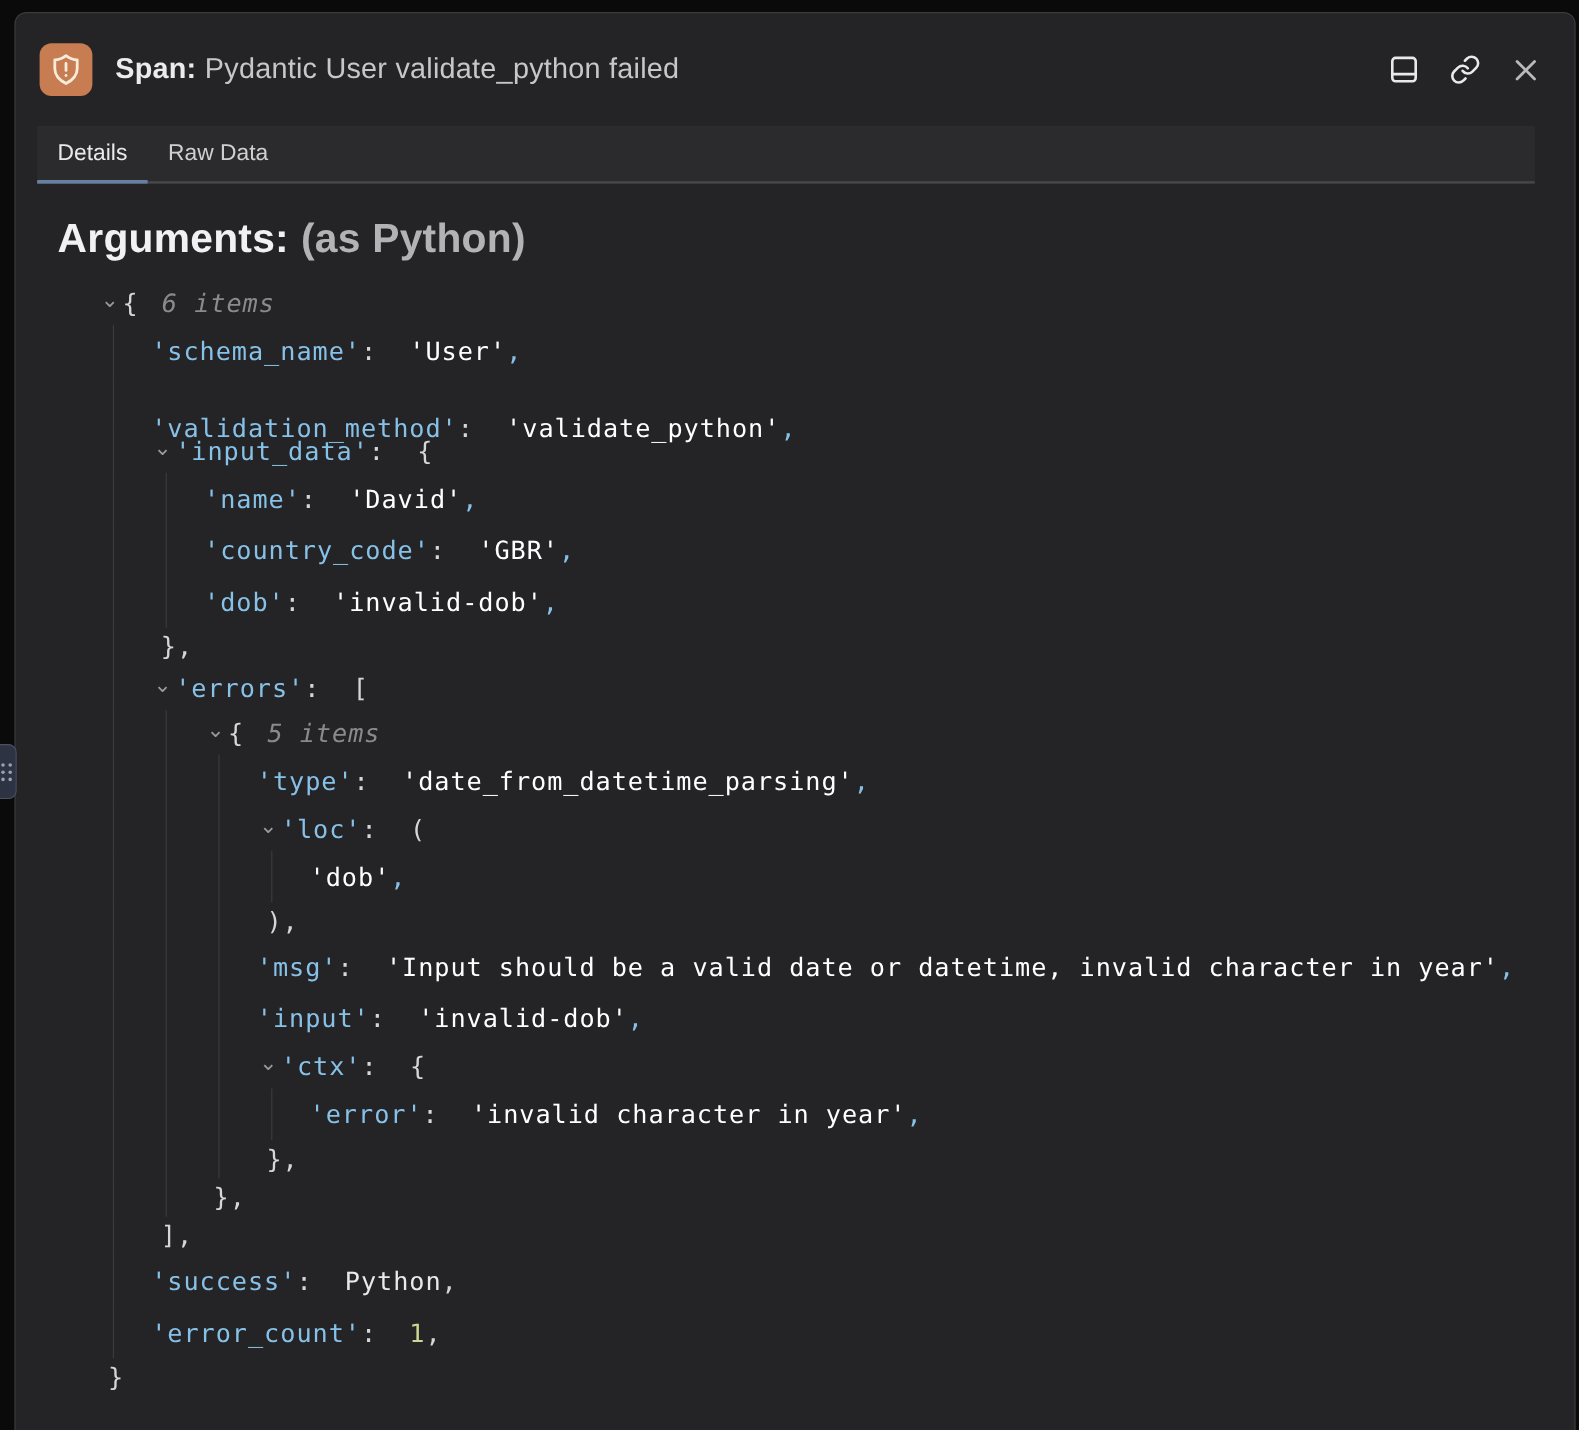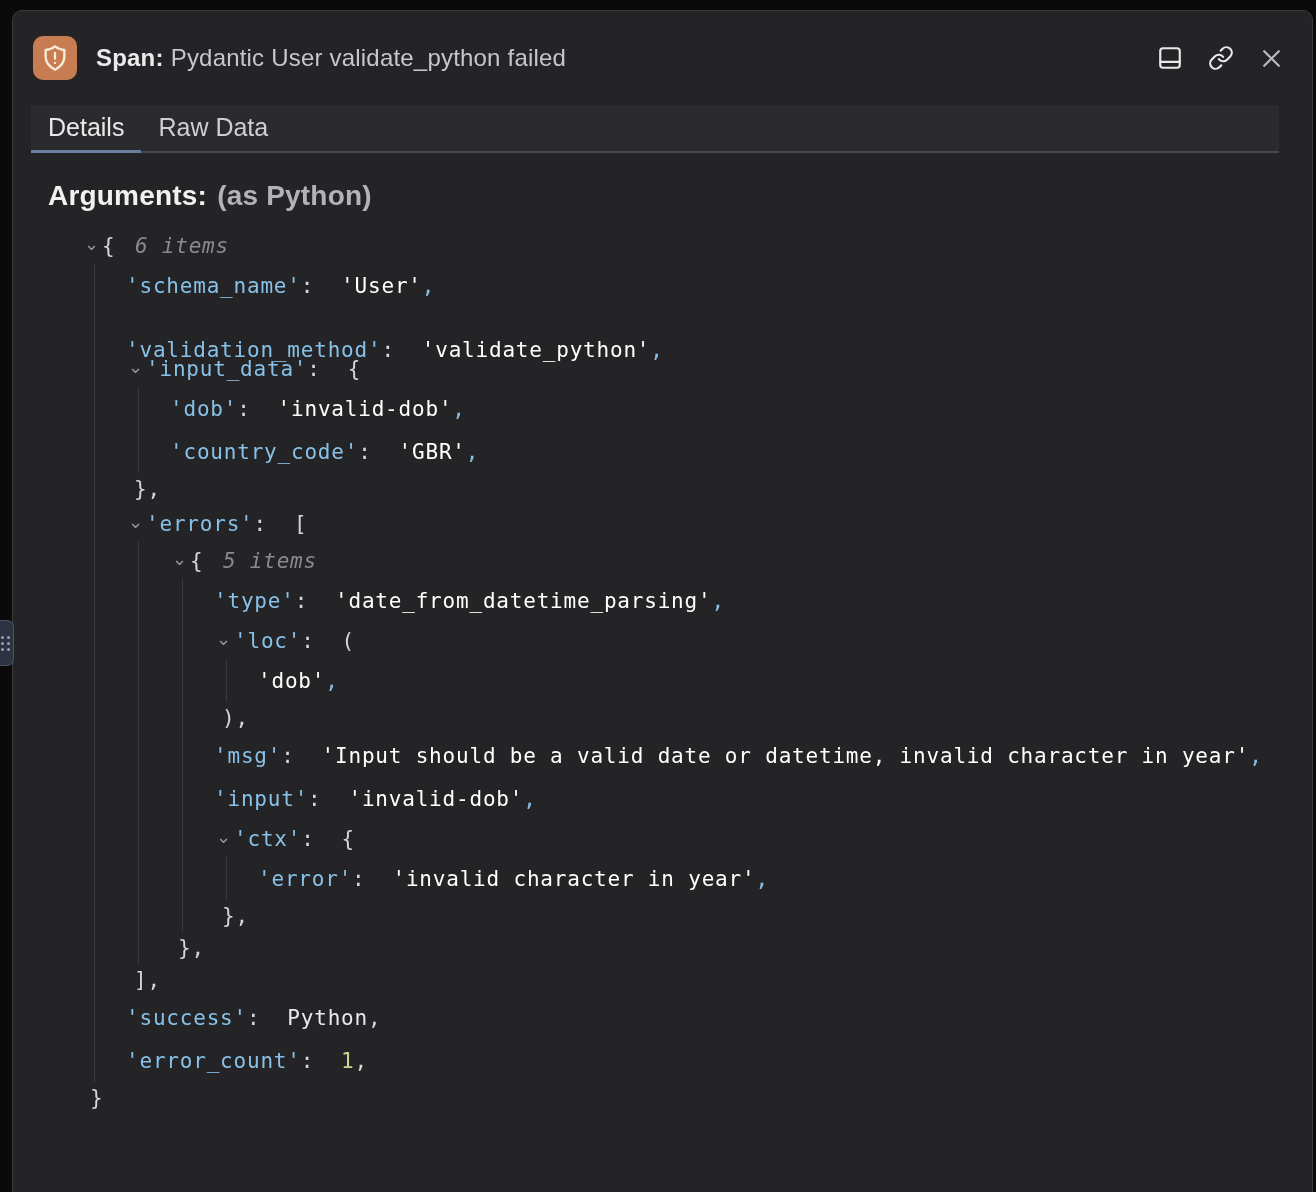--- a/index.html
+++ b/index.html
@@ -48,30 +48,30 @@
   .tabbar {
     display: flex;
     margin: 0 33px 0 18px;
     height: 48px;
     background: #2b2b2d;
     border-bottom: 2px solid #48484b;
   }
   .tab {
     padding: 0 17px;
     display: flex; align-items: center;
-    font-size: 25px;
+    font-size: 19px;
     color: #cfcfd2;
     border-bottom: 3px solid transparent;
     margin-bottom: -2px;
     cursor: pointer;
   }
   .tab.active { color: #e9e9eb; border-bottom-color: #68809f; }
   
   .content { padding: 27px 20px 0 35px; }
-  .args-heading { font-size: 28px; font-weight: 700; color: #f1f1f2; margin-bottom: 15px; letter-spacing: 0.2px; }
+  .args-heading { font-size: 34px; font-weight: 700; color: #f1f1f2; margin-bottom: 15px; letter-spacing: 0.2px; }
   .args-heading .muted { color: #b3b3b7; margin-left: 10px; }
   .code {
     position: relative;
     font-family: "DejaVu Sans Mono", monospace;
     font-size: 21px;
     letter-spacing: 0.8px;
     color: #d6d6d8;
   }
   .code-line { position: relative; display: flex; align-items: center; white-space: pre; }
   .code-line.leaf  { height: 43px; }
@@ -170,22 +170,23 @@
 
     <div class="content">
       <h2 class="args-heading">
         <span>Arguments:</span><span class="muted">(as Python)</span>
       </h2>
       <div class="code" id="code">
           <div class="code-line open"><span class="chev" style="left: 36px;">⌄</span><span class="line-text" style="padding-left: 54px;"><span class="tok-punct">{ </span><span class="tok-meta">6 items</span></span></div>
           <div class="code-line leaf"><span class="guide" style="left: 46px;"></span><span class="line-text" style="padding-left: 78px;"><span class="tok-key">'schema_name'</span><span class="tok-punct">:  </span><span class="tok-str">'User'</span><span class="tok-key">,</span></span></div>
           <div class="code-line leaf"><span class="guide" style="left: 46px;"></span><span class="line-text" style="padding-left: 78px; margin-top: 43px;"><span class="tok-key">'validation_method'</span><span class="tok-punct">:  </span><span class="tok-str">'validate_python'</span><span class="tok-key">,</span></span></div>
           <div class="code-line open"><span class="guide" style="left: 46px;"></span><span class="chev" style="left: 80px;">⌄</span><span class="line-text" style="padding-left: 98px;"><span class="tok-key">'input_data'</span><span class="tok-punct">:  </span><span class="tok-punct">{</span></span></div>
+          <div class="code-line leaf"><span class="guide" style="left: 46px;"></span><span class="guide" style="left: 90px;"></span><span class="line-text" style="padding-left: 122px;"><span class="tok-key">'name'</span><span class="tok-punct">:  </span><span class="tok-str">'David'</span><span class="tok-key">,</span></span></div>
+          <div class="code-line leaf"><span class="guide" style="left: 46px;"></span><span class="guide" style="left: 90px;"></span><span class="line-text" style="padding-left: 122px;"><span class="tok-key">'country_code'</span><span class="tok-punct">:  </span><span class="tok-str">'GBR'</span><span class="tok-key">,</span></span></div>
           <div class="code-line leaf"><span class="guide" style="left: 46px;"></span><span class="guide" style="left: 90px;"></span><span class="line-text" style="padding-left: 122px;"><span class="tok-key">'dob'</span><span class="tok-punct">:  </span><span class="tok-str">'invalid-dob'</span><span class="tok-key">,</span></span></div>
-          <div class="code-line leaf"><span class="guide" style="left: 46px;"></span><span class="guide" style="left: 90px;"></span><span class="line-text" style="padding-left: 122px;"><span class="tok-key">'country_code'</span><span class="tok-punct">:  </span><span class="tok-str">'GBR'</span><span class="tok-key">,</span></span></div>
           <div class="code-line close"><span class="guide" style="left: 46px;"></span><span class="line-text" style="padding-left: 86px;"><span class="tok-punct">},</span></span></div>
           <div class="code-line open"><span class="guide" style="left: 46px;"></span><span class="chev" style="left: 80px;">⌄</span><span class="line-text" style="padding-left: 98px;"><span class="tok-key">'errors'</span><span class="tok-punct">:  </span><span class="tok-punct">[</span></span></div>
           <div class="code-line open"><span class="guide" style="left: 46px;"></span><span class="guide" style="left: 90px;"></span><span class="chev" style="left: 124px;">⌄</span><span class="line-text" style="padding-left: 142px; text-align: right;"><span class="tok-punct">{ </span><span class="tok-meta">5 items</span></span></div>
           <div class="code-line leaf"><span class="guide" style="left: 46px;"></span><span class="guide" style="left: 90px;"></span><span class="guide" style="left: 134px;"></span><span class="line-text" style="padding-left: 166px;"><span class="tok-key">'type'</span><span class="tok-punct">:  </span><span class="tok-str">'date_from_datetime_parsing'</span><span class="tok-key">,</span></span></div>
           <div class="code-line open"><span class="guide" style="left: 46px;"></span><span class="guide" style="left: 90px;"></span><span class="guide" style="left: 134px;"></span><span class="chev" style="left: 168px;">⌄</span><span class="line-text" style="padding-left: 186px;"><span class="tok-key">'loc'</span><span class="tok-punct">:  </span><span class="tok-punct">(</span></span></div>
           <div class="code-line leaf"><span class="guide" style="left: 46px;"></span><span class="guide" style="left: 90px;"></span><span class="guide" style="left: 134px;"></span><span class="guide" style="left: 178px;"></span><span class="line-text" style="padding-left: 210px;"><span class="tok-str">'dob'</span><span class="tok-key">,</span></span></div>
           <div class="code-line close"><span class="guide" style="left: 46px;"></span><span class="guide" style="left: 90px;"></span><span class="guide" style="left: 134px;"></span><span class="line-text" style="padding-left: 174px;"><span class="tok-punct">),</span></span></div>
           <div class="code-line leaf"><span class="guide" style="left: 46px;"></span><span class="guide" style="left: 90px;"></span><span class="guide" style="left: 134px;"></span><span class="line-text" style="padding-left: 166px;"><span class="tok-key">'msg'</span><span class="tok-punct">:  </span><span class="tok-str">'Input should be a valid date or datetime, invalid character in year'</span><span class="tok-key">,</span></span></div>
           <div class="code-line leaf"><span class="guide" style="left: 46px;"></span><span class="guide" style="left: 90px;"></span><span class="guide" style="left: 134px;"></span><span class="line-text" style="padding-left: 166px;"><span class="tok-key">'input'</span><span class="tok-punct">:  </span><span class="tok-str">'invalid-dob'</span><span class="tok-key">,</span></span></div>
           <div class="code-line open"><span class="guide" style="left: 46px;"></span><span class="guide" style="left: 90px;"></span><span class="guide" style="left: 134px;"></span><span class="chev" style="left: 168px;">⌄</span><span class="line-text" style="padding-left: 186px;"><span class="tok-key">'ctx'</span><span class="tok-punct">:  </span><span class="tok-punct">{</span></span></div>

